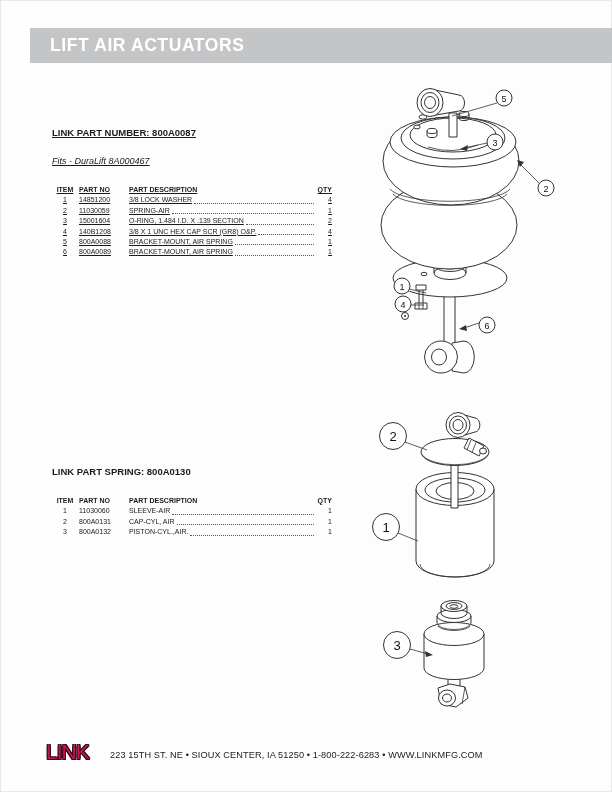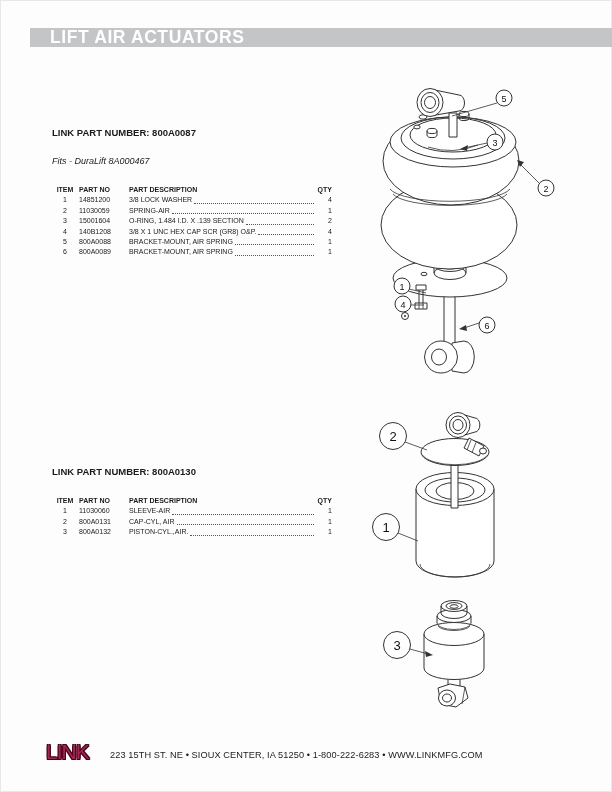--- a/index.html
+++ b/index.html
@@ -1,26 +1,26 @@
 <!DOCTYPE html>
 <html><head>
 <meta charset="utf-8">
 <style>
   html,body{margin:0;padding:0;background:#fff;}
   .page{position:relative;width:612px;height:792px;background:#fdfdfd;
         font-family:"Liberation Sans",sans-serif;color:#1a1a1a;overflow:hidden;
         box-shadow:inset 0 0 0 1px #e8e8e8;}
   
-  .header-bar{position:absolute;left:30px;top:28px;width:582px;height:19px;
+  .header-bar{position:absolute;left:30px;top:28px;width:582px;height:35px;
               background:#c4c5c7;display:flex;align-items:center;padding-left:20px;
               box-sizing:border-box;}
   .header-title{color:#ffffff;font-weight:bold;font-size:17.5px;letter-spacing:.6px;}
   
   .section{position:absolute;left:52px;width:280px;}
-  .s1{top:127px;} .s2{top:466px;}
+  .s1{top:127px;text-decoration:underline;} .s2{top:466px;}
   .sec-title{font-size:9.5px;font-weight:bold;}
   .sec-fits{font-size:9px;font-style:italic;margin-top:18px;color:#222;}
   .ptable{margin-top:19px;}
   .trow{display:flex;font-size:7px;line-height:10.4px;align-items:flex-end;}
   .th{font-weight:bold;}
   .c-item{width:26px;text-align:center;flex:none;}
   .c-pn{width:50px;flex:none;padding-left:1px;}
   .c-desc{flex:1;display:flex;align-items:flex-end;min-width:0;}
   .desc-text{white-space:nowrap;}
   .leader{flex:1;border-bottom:1px dotted #555;margin:0 2px 2px 2px;height:1px;}
@@ -204,21 +204,21 @@
       <circle class="co" cx="42" cy="201" r="8"></circle>
       <text class="t9" x="42" y="204.5" text-anchor="middle">1</text>
       <circle class="co" cx="43" cy="219" r="8"></circle>
       <text class="t9" x="43" y="222.5" text-anchor="middle">4</text>
       <circle class="co" cx="127" cy="240" r="8"></circle>
       <text class="t9" x="127" y="243.5" text-anchor="middle">6</text>
     </g>
   </svg>
 
   <div class="section s2">
-    <div class="sec-title">LINK PART NUMBER: 800A0130</div>
+    <div class="sec-title">LINK PART SPRING: 800A0130</div>
     <div class="ptable">
       <div class="trow th">
         <span class="c-item">ITEM</span>
         <span class="c-pn">PART NO</span>
         <span class="c-desc">
             <span class="desc-text">PART DESCRIPTION</span>
           </span>
         <span class="c-qty">QTY</span>
       </div>
       <div class="trow">

